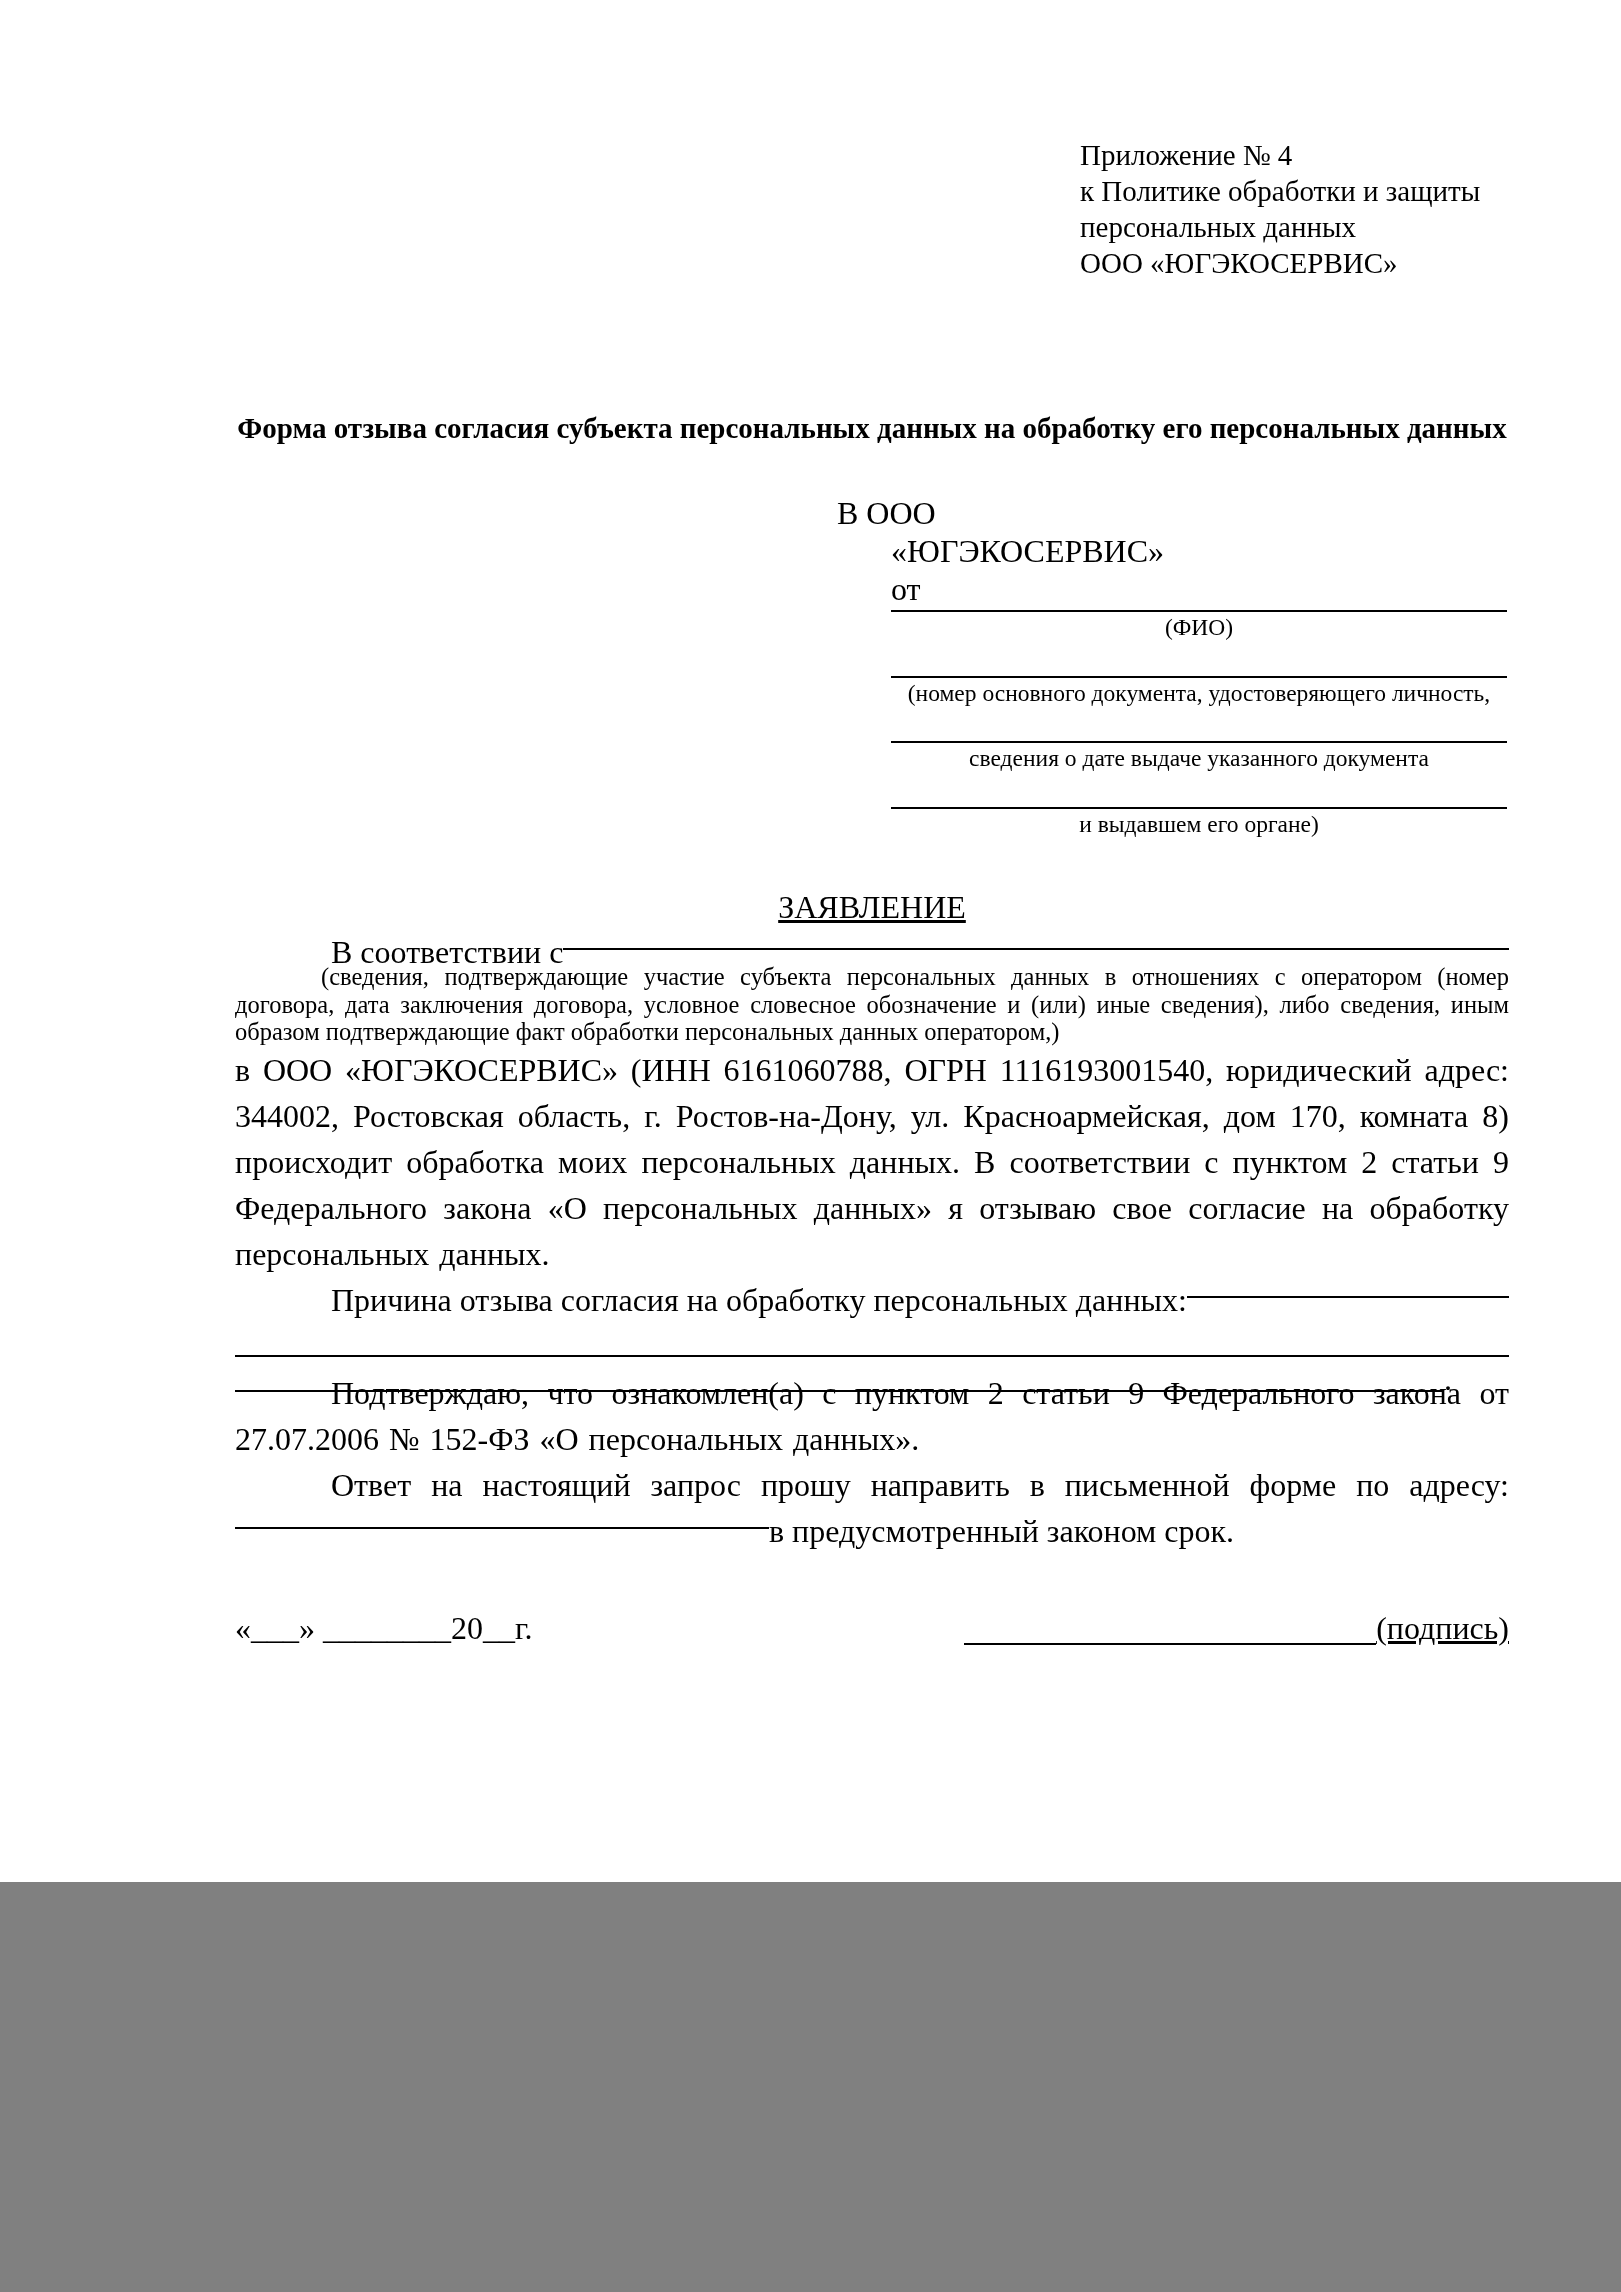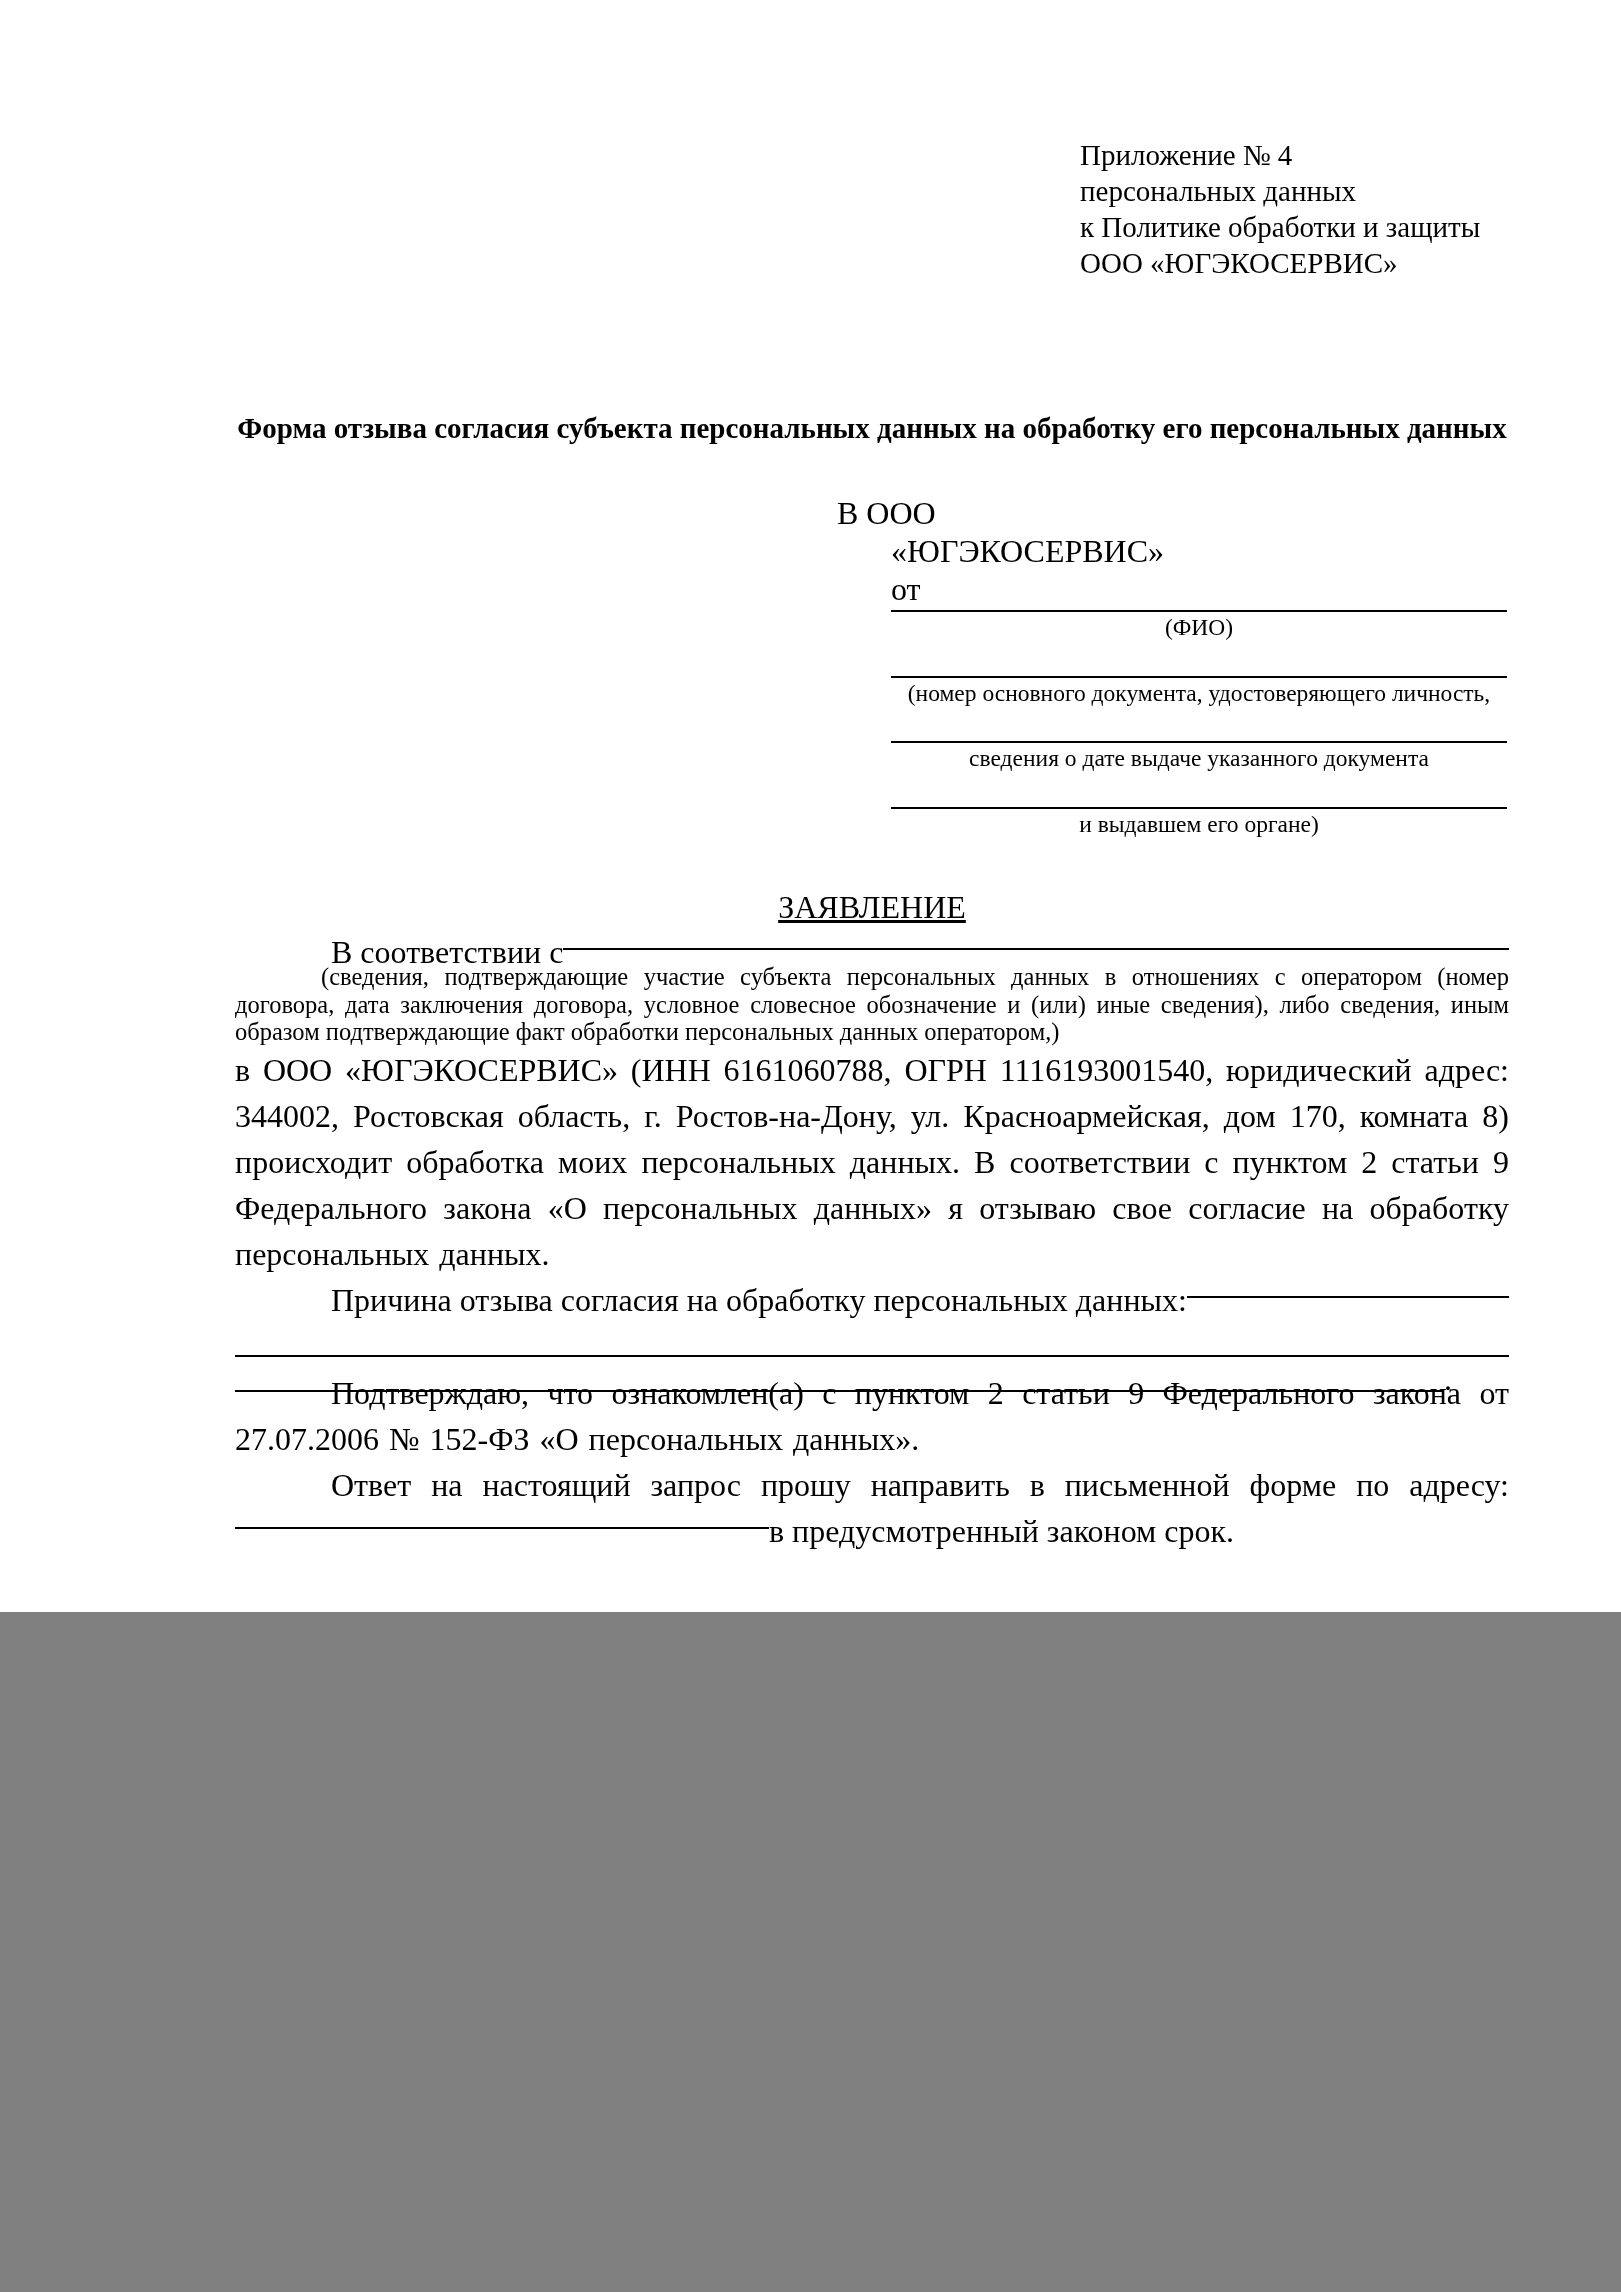--- a/index.html
+++ b/index.html
@@ -3,21 +3,21 @@
 <meta charset="utf-8">
 <style>
   html, body {
     margin: 0;
     padding: 0;
     background: #808080;
   }
   .page {
     position: relative;
     width: 1621px;
-    height: 1612px;
+    height: 1882px;
     margin: 0 auto;
     background: #ffffff;
     color: #000000;
     font-family: "Liberation Serif", "DejaVu Serif", serif;
     font-size: 32px;
     overflow: hidden;
   }
   .content {
     position: absolute;
     left: 235px;
@@ -159,22 +159,22 @@
   .sig-group .sig-caption { white-space: nowrap; }
 </style>
 </head>
 <body>
 
 <div class="page">
   <div class="content">
 
     <div class="header-block">
       <div>Приложение № 4</div>
+      <div>к Политике обработки и защиты</div>
       <div>персональных данных</div>
-      <div>к Политике обработки и защиты</div>
       <div>ООО «ЮГЭКОСЕРВИС»</div>
     </div>
 
     <div class="doc-title">Форма отзыва согласия субъекта персональных данных на обработку его персональных данных</div>
 
     <div class="addressee">
       <div>В ООО</div>
       <div class="addr-sub">«ЮГЭКОСЕРВИС»</div>
       <div class="addr-sub">от</div>
 

